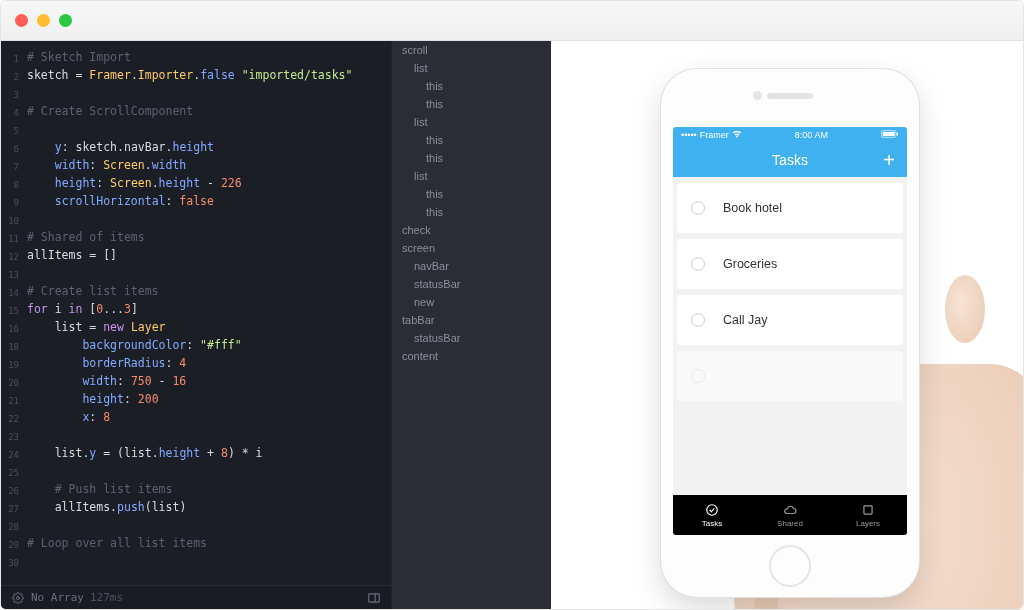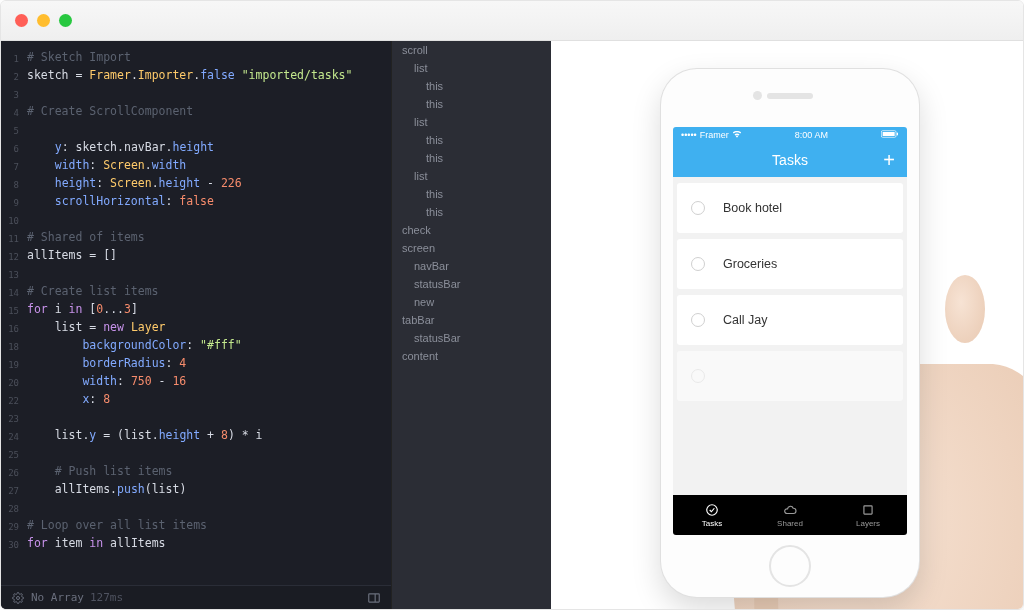--- a/index.html
+++ b/index.html
@@ -88,29 +88,30 @@
           <div class="line"><span class="ln">10</span><span class="code"></span></div>
           <div class="line"><span class="ln">11</span><span class="code"><span class="tok-comment"># Shared of items</span></span></div>
           <div class="line"><span class="ln">12</span><span class="code"><span class="tok-ident">allItems </span><span class="tok-op">= </span><span class="tok-op">[]</span></span></div>
           <div class="line"><span class="ln">13</span><span class="code"></span></div>
           <div class="line"><span class="ln">14</span><span class="code"><span class="tok-comment"># Create list items</span></span></div>
           <div class="line"><span class="ln">15</span><span class="code"><span class="tok-for">for </span><span class="tok-ident">i </span><span class="tok-for">in </span><span class="tok-op">[</span><span class="tok-num">0</span><span class="tok-op">...</span><span class="tok-num">3</span><span class="tok-op">]</span></span></div>
           <div class="line"><span class="ln">16</span><span class="code"><span class="tok-ident">    list </span><span class="tok-op">= </span><span class="tok-kw">new </span><span class="tok-class">Layer</span></span></div>
           <div class="line"><span class="ln">18</span><span class="code"><span class="tok-ident">        </span><span class="tok-prop">backgroundColor</span><span class="tok-op">: </span><span class="tok-str">"#fff"</span></span></div>
           <div class="line"><span class="ln">19</span><span class="code"><span class="tok-ident">        </span><span class="tok-prop">borderRadius</span><span class="tok-op">: </span><span class="tok-num">4</span></span></div>
           <div class="line"><span class="ln">20</span><span class="code"><span class="tok-ident">        </span><span class="tok-prop">width</span><span class="tok-op">: </span><span class="tok-num">750</span><span class="tok-op"> - </span><span class="tok-num">16</span></span></div>
+          <div class="line"><span class="ln">21</span><span class="code"><span class="tok-ident">        </span><span class="tok-prop">height</span><span class="tok-op">: </span><span class="tok-num">200</span></span></div>
           <div class="line"><span class="ln">22</span><span class="code"><span class="tok-ident">        </span><span class="tok-prop">x</span><span class="tok-op">: </span><span class="tok-num">8</span></span></div>
           <div class="line"><span class="ln">23</span><span class="code"></span></div>
           <div class="line"><span class="ln">24</span><span class="code"><span class="tok-ident">    list</span><span class="tok-op">.</span><span class="tok-prop">y</span><span class="tok-op"> = </span><span class="tok-op">(</span><span class="tok-ident">list</span><span class="tok-op">.</span><span class="tok-prop">height</span><span class="tok-op"> + </span><span class="tok-num">8</span><span class="tok-op">) * </span><span class="tok-ident">i</span></span></div>
           <div class="line"><span class="ln">25</span><span class="code"></span></div>
           <div class="line"><span class="ln">26</span><span class="code"><span class="tok-ident">    </span><span class="tok-comment"># Push list items</span></span></div>
           <div class="line"><span class="ln">27</span><span class="code"><span class="tok-ident">    allItems</span><span class="tok-op">.</span><span class="tok-prop">push</span><span class="tok-op">(</span><span class="tok-ident">list</span><span class="tok-op">)</span></span></div>
           <div class="line"><span class="ln">28</span><span class="code"></span></div>
           <div class="line"><span class="ln">29</span><span class="code"><span class="tok-comment"># Loop over all list items</span></span></div>
-          <div class="line"><span class="ln">30</span><span class="code"><span class="tok-for">for </span><span class="tok-ident">item </span><span class="tok-for">in </span><span class="tok-ident">allItems</span></span></div>
+          <div class="line"><span class="ln">30</span></div>
         </div>
       <div class="statusbar">
         <span class="status-ic">
           <svg viewBox="0 0 24 24" width="12" height="12" fill="none" stroke="#6a6f7d" stroke-width="2">
               <circle cx="12" cy="12" r="3"></circle>
               <path d="M19.4 15a1.7 1.7 0 0 0 .3 1.8l.1.1a2 2 0 1 1-2.8 2.8l-.1-.1a1.7 1.7 0 0 0-1.8-.3 1.7 1.7 0 0 0-1 1.5V21a2 2 0 0 1-4 0v-.1a1.7 1.7 0 0 0-1-1.5 1.7 1.7 0 0 0-1.8.3l-.1.1a2 2 0 1 1-2.8-2.8l.1-.1a1.7 1.7 0 0 0 .3-1.8 1.7 1.7 0 0 0-1.5-1H3a2 2 0 0 1 0-4h.1a1.7 1.7 0 0 0 1.5-1 1.7 1.7 0 0 0-.3-1.8l-.1-.1a2 2 0 1 1 2.8-2.8l.1.1a1.7 1.7 0 0 0 1.8.3H9a1.7 1.7 0 0 0 1-1.5V3a2 2 0 0 1 4 0v.1a1.7 1.7 0 0 0 1 1.5 1.7 1.7 0 0 0 1.8-.3l.1-.1a2 2 0 1 1 2.8 2.8l-.1.1a1.7 1.7 0 0 0-.3 1.8V9a1.7 1.7 0 0 0 1.5 1H21a2 2 0 0 1 0 4h-.1a1.7 1.7 0 0 0-1.5 1z"></path>
             </svg>
         </span>
         <span>No Array</span>
         <span style="color:#4f5360;">127ms</span>

